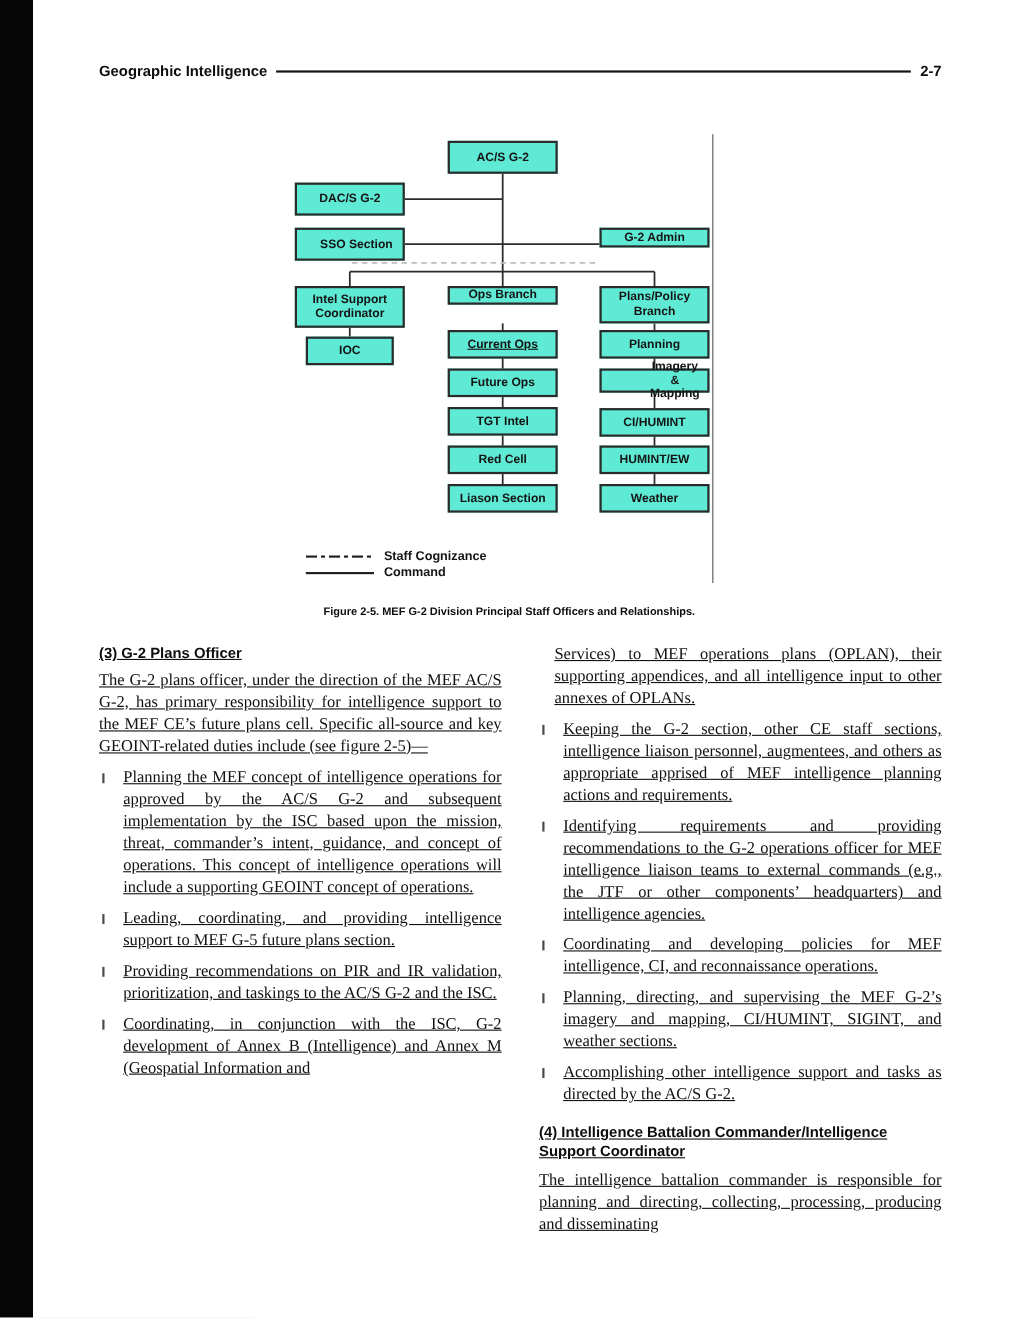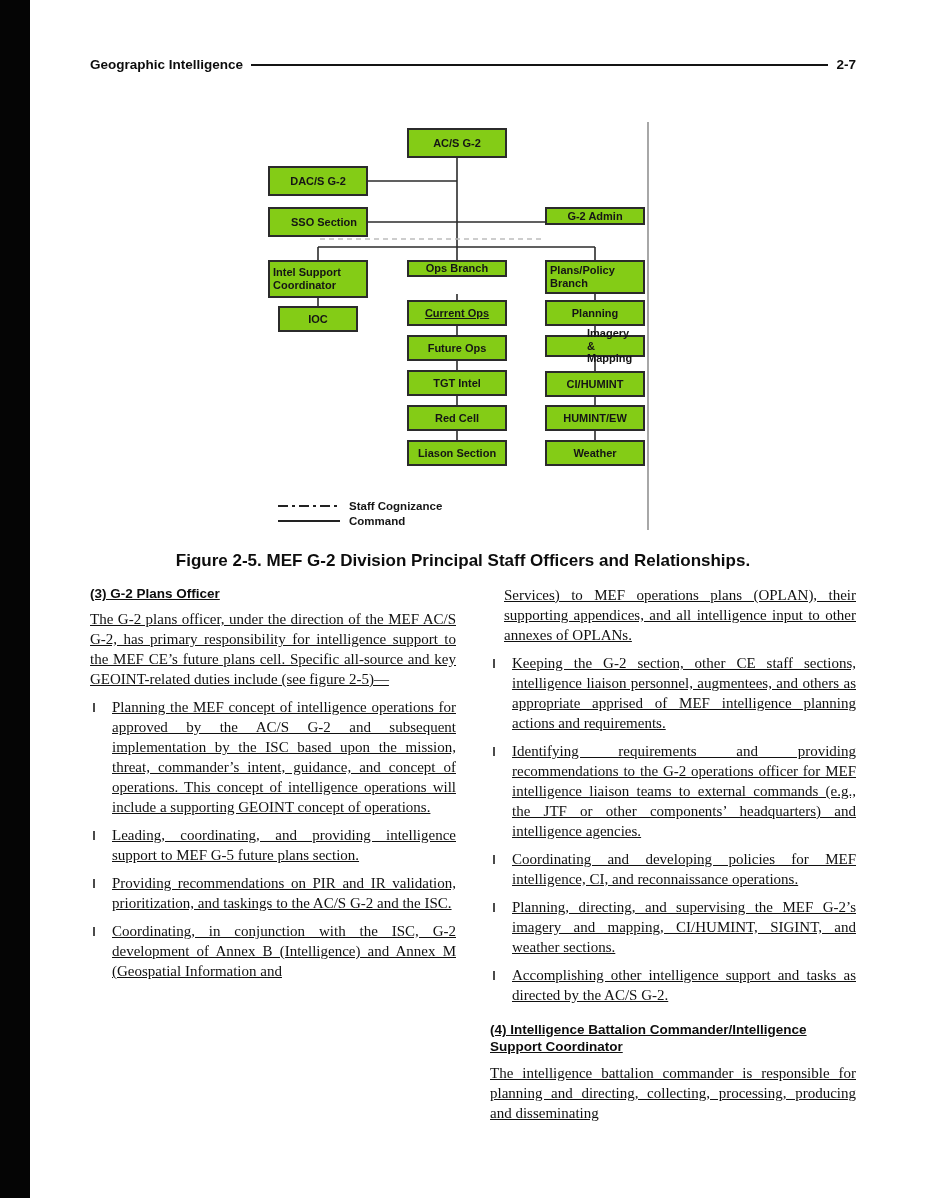--- a/index.html
+++ b/index.html
@@ -40,25 +40,25 @@
   
   .chart {
     position: absolute;
     left: 0; top: 118px;
     width: 926px; height: 418px;
   }
   .chart svg { position: absolute; left: 0; top: 0; }
   .obox {
     position: absolute;
     border: 2px solid #2b2b2b;
-    background: #84cc16;
+    background: #5eead4;
     display: flex;
     align-items: center;
     justify-content: center;
-    text-align: left;
+    text-align: center;
     font-family: "Liberation Sans", sans-serif;
     font-weight: bold;
     font-size: 11px;
     line-height: 1.18;
     color: #151515;
     padding: 1px 3px;
   }
   .b-acs      { left:407px; top:10px;  width:100px; height:30px; }
   .b-dacs     { left:268px; top:48px;  width:100px; height:30px; }
   .b-sso      { left:268px; top:89px;  width:100px; height:30px;padding-left:15px; }
@@ -93,21 +93,21 @@
       #222 0 10px, transparent 10px 14px, #222 14px 17px, transparent 17px 21px);
   }
   .sample-solid { background: #222; }
   
   .caption {
     position: absolute;
     left: 0; right: 0; top: 551px;
     text-align: center;
     font-family: "Liberation Sans", sans-serif;
     font-weight: bold;
-    font-size: 17px;
+    font-size: 10px;
     color: #0d0d0d;
   }
   
   .body-cols {
     position: absolute;
     left: 90px; top: 585px;
     width: 766px;
     display: grid;
     grid-template-columns: 366px 366px;
     column-gap: 34px;

